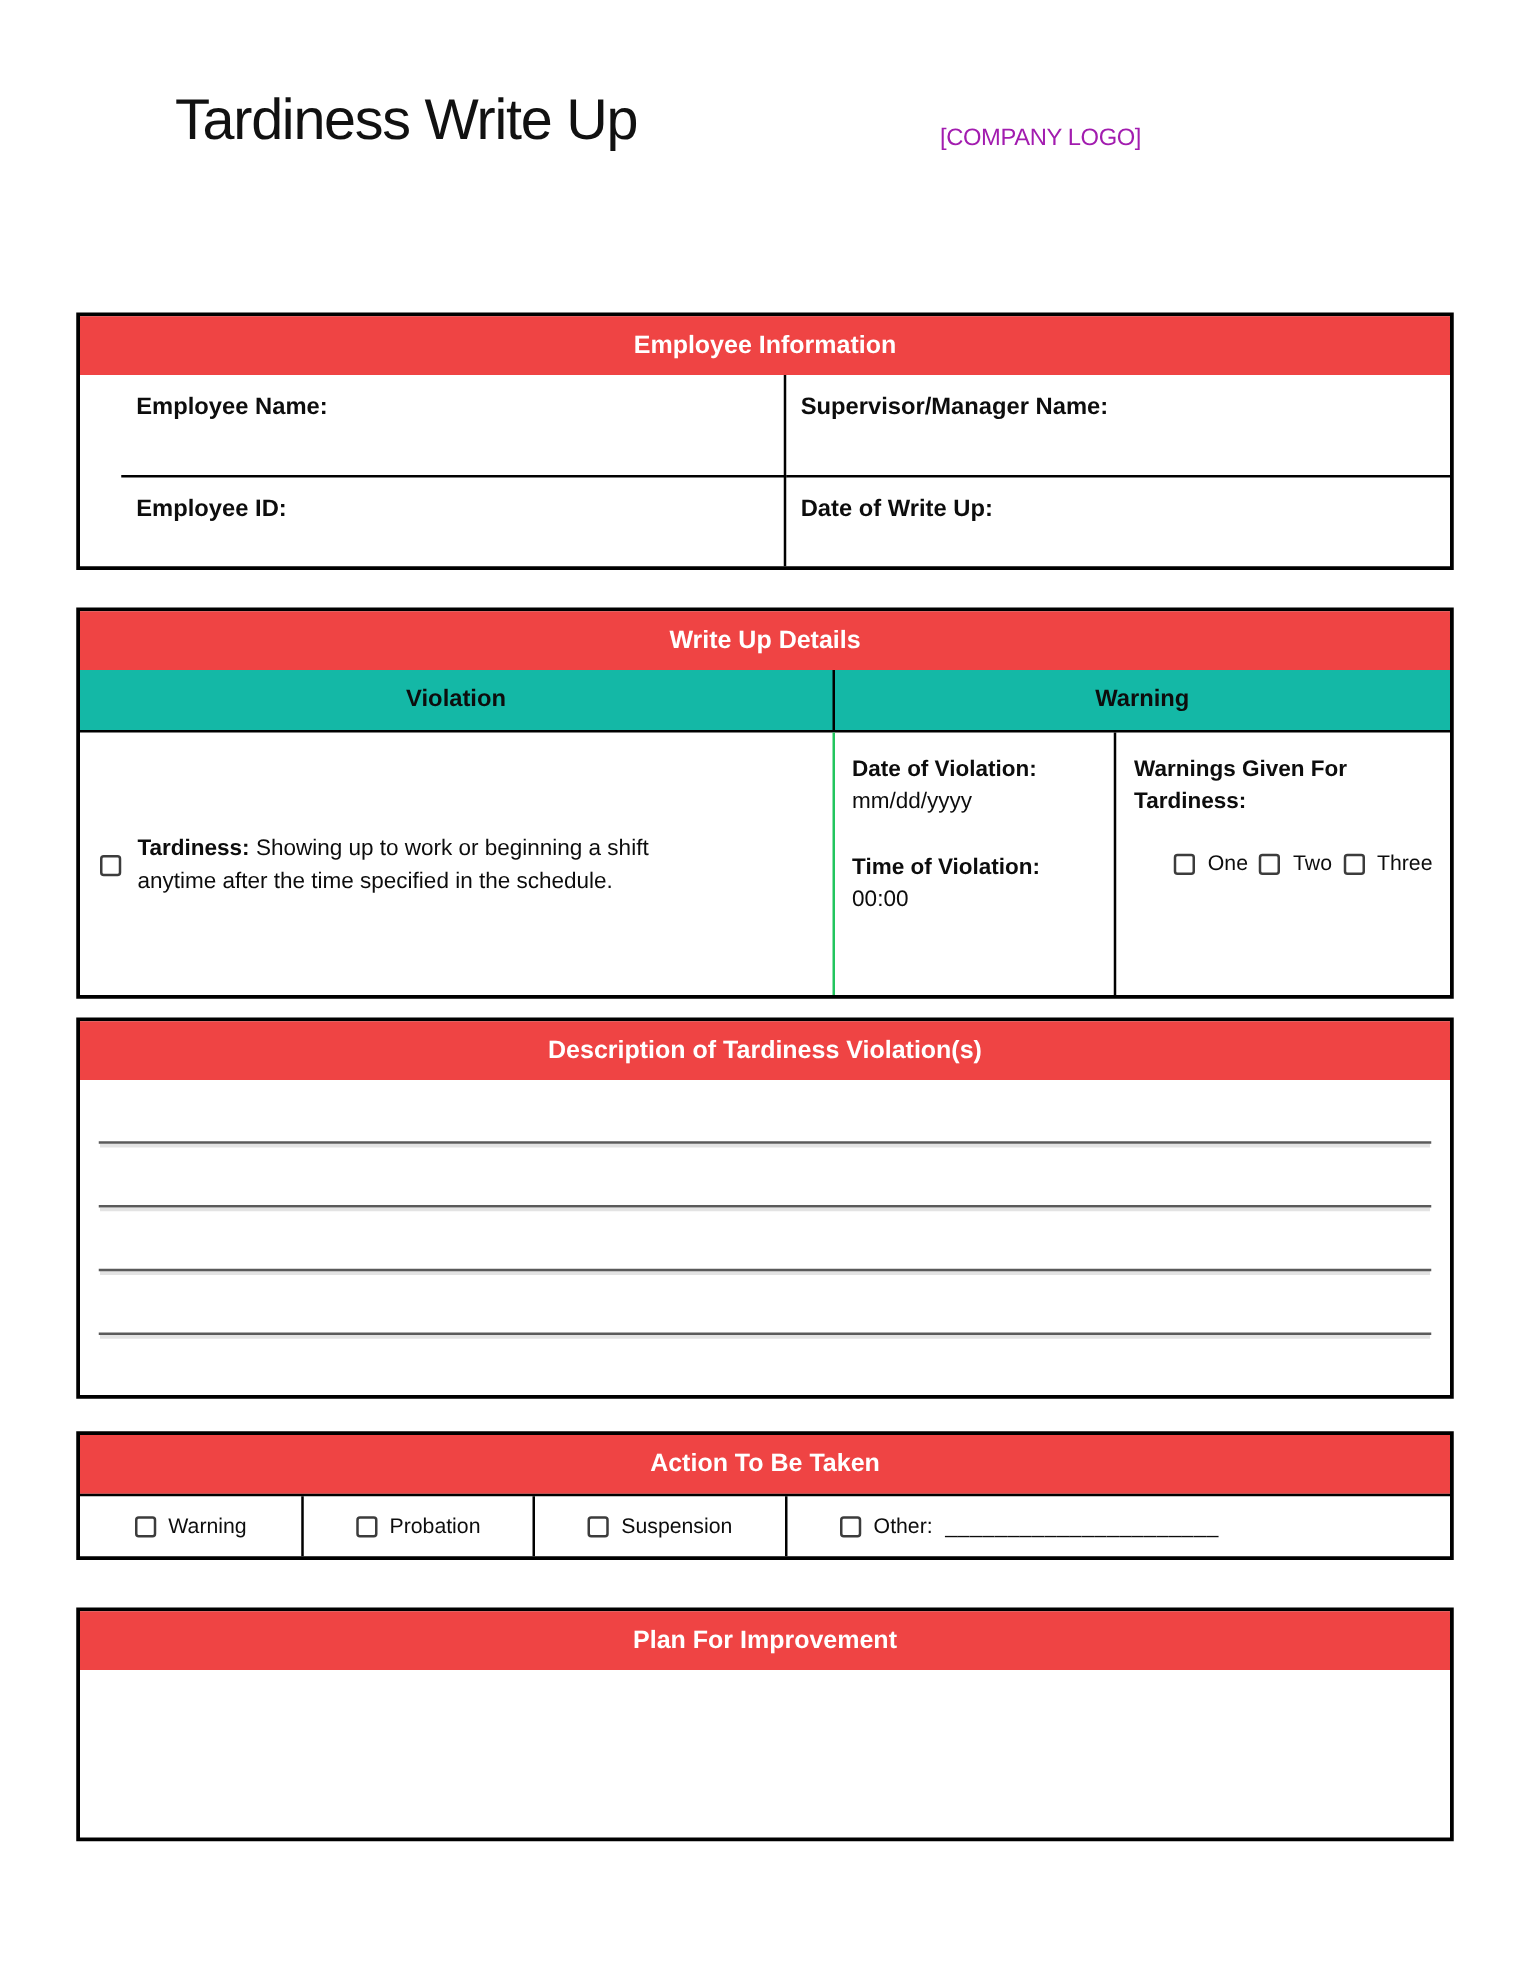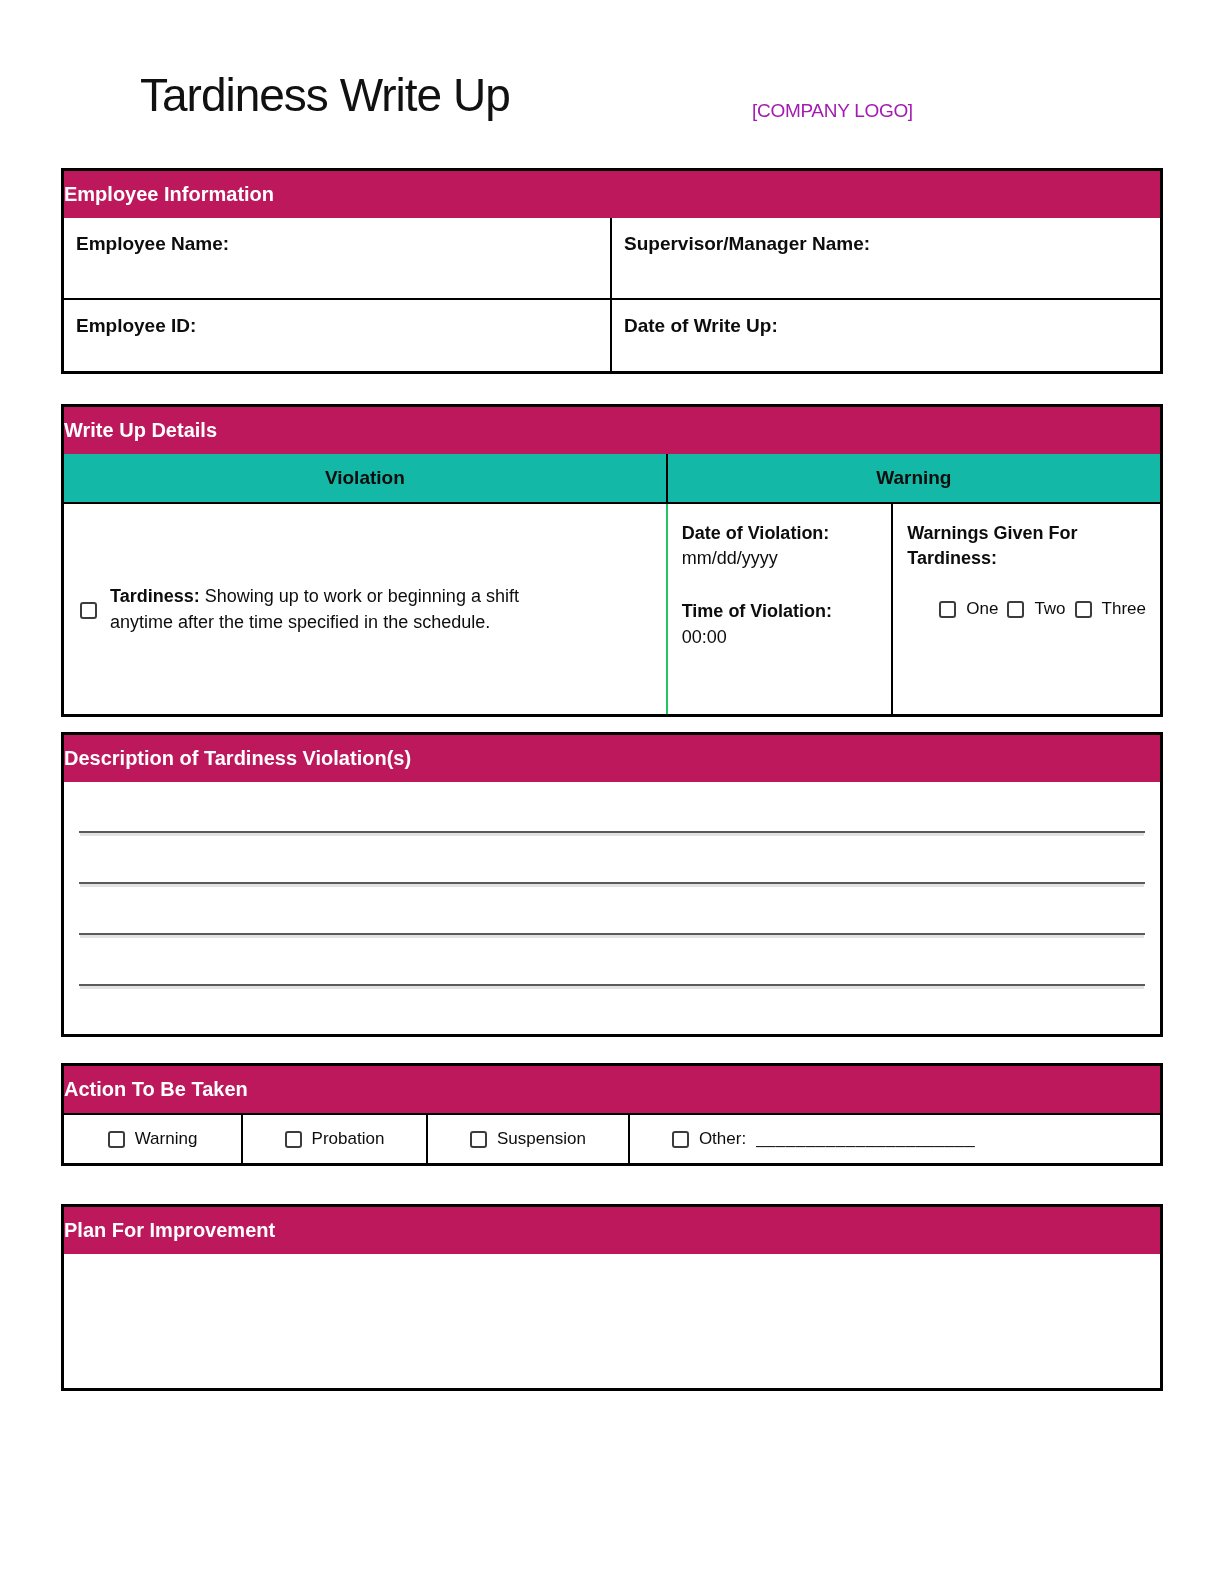--- a/index.html
+++ b/index.html
@@ -6,41 +6,41 @@
   html, body { background: #ffffff; }
   body {
     width: 1224px; height: 1584px;
     font-family: "Liberation Sans", "DejaVu Sans", sans-serif;
     color: #0d0d0d;
     position: relative;
   }
   .content { width: 1102px; margin-left: 61px; }
 
   
-  .doc-header { position: relative; height: 168px; }
+  .doc-header { position: relative; height: 250px; }
   .page-title {
     position: absolute; left: 79px; top: 68px;
     font-size: 46px; font-weight: 400; letter-spacing: -1px; color: #111;
   }
   .logo-text {
     position: absolute; left: 691px; top: 100px;
     font-size: 19px; color: #a21caf; letter-spacing: -0.3px;
   }
 
   
   .section { border: 3px solid #000; background: #fff; }
   .section-header {
-    background: #be185d; color: #fff;
-    font-weight: bold; font-size: 20px; 
+    background: #ef4444; color: #fff;
+    font-weight: bold; font-size: 20px; text-align: center;
     padding: 12px 0 12px;
   }
 
   
   #employee-info { margin-bottom: 30px; }
-  .ei-grid { display: grid; grid-template-columns: 1fr 1fr; }
+  .ei-grid { display: grid; grid-template-columns: 1fr 1fr; padding-left: 33px; }
   .ei-cell {
     padding: 15px 12px 10px;
     font-size: 19px; font-weight: bold;
   }
   .ei-cell.col-left { border-right: 2px solid #000; }
   .ei-row1 .ei-cell { min-height: 80px; }
   .ei-row2 .ei-cell { min-height: 73px; border-top: 2px solid #000; }
 
   
   #write-up-details { margin-bottom: 15px; }

